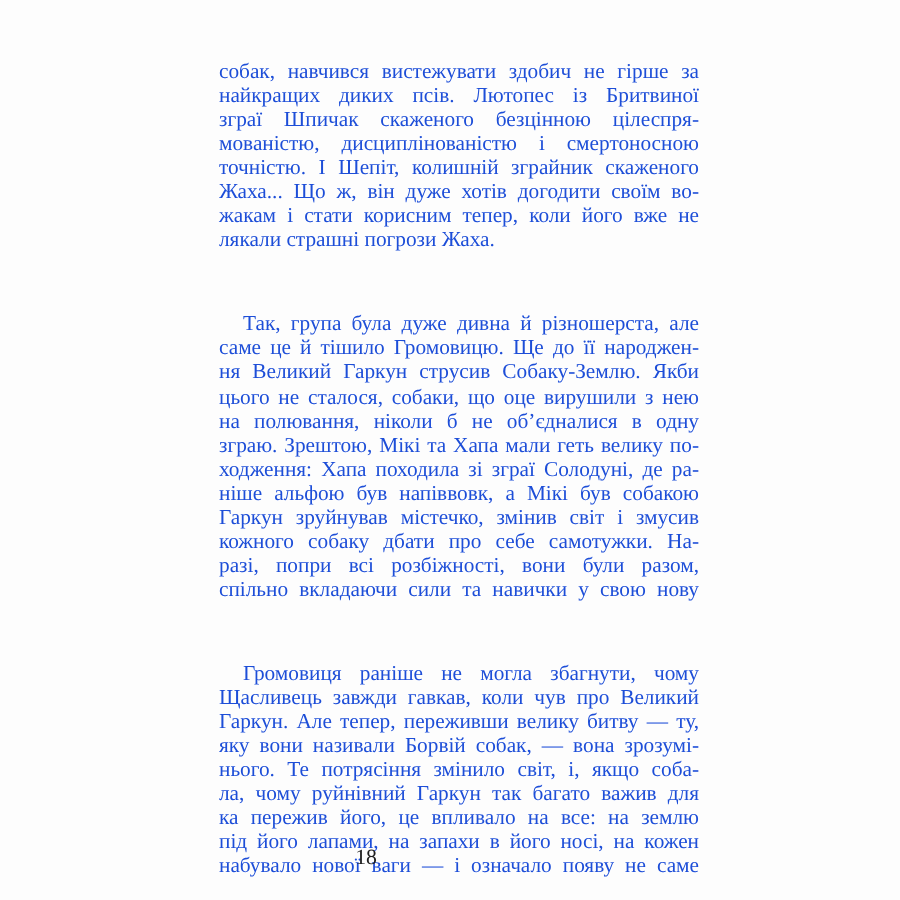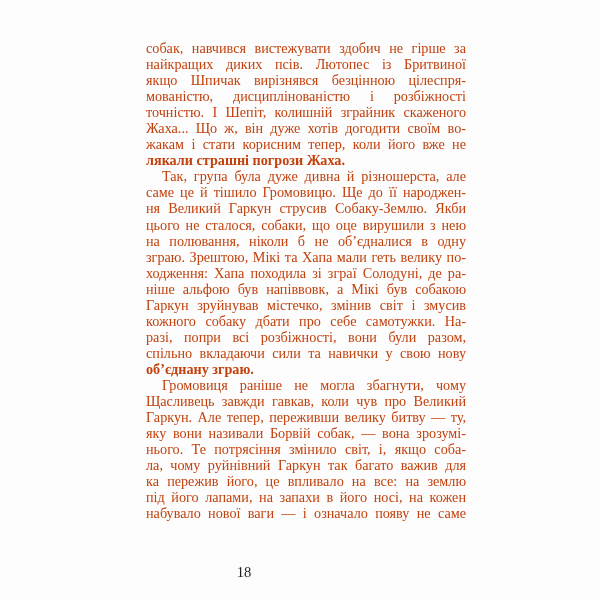--- a/index.html
+++ b/index.html
@@ -1,51 +1,50 @@
 <!DOCTYPE html>
 <html><head>
 <meta charset="utf-8">
 <style>
   html, body { margin:0; padding:0; }
   body { width:600px; height:600px; background:#ffffff; overflow:hidden; position:relative; }
   .page { position:absolute; left:0; top:0; width:600px; height:600px; background:#fdfdfd; }
   .text { position:absolute; left:146px; top:40px; width:320px;
-    font-family:"Liberation Serif", "DejaVu Serif", serif; font-size:14.2px; line-height:16.05px; color:#c2410c; }
+    font-family:"Liberation Serif", "DejaVu Serif", serif; font-size:14.2px; line-height:16.05px; color:#1d4ed8; }
   .line { display:block; white-space:nowrap; text-align:justify; text-align-last:justify; height:16.05px; }
-  .line.last { text-align-last:left;font-weight:bold; }
-  .line.indent { padding-left:16px; }
+  .line.last { text-align-last:left; }
+  .line.indent { padding-left:16px;margin-top:40px; }
   .pagenum { position:absolute; left:0; width:488px; top:564px; text-align:center;
     font-family:"Liberation Serif", "DejaVu Serif", serif; font-size:14.5px; color:#1e1e1e; }
 </style>
 </head>
 <body>
 
 <div class="page">
   <div class="text" id="text-block">
       <span class="line">собак, навчився вистежувати здобич не гірше за</span>
       <span class="line">найкращих диких псів. Лютопес із Бритвиної</span>
-      <span class="line">якщо Шпичак вирізнявся безцінною цілеспря-</span>
-      <span class="line">мованістю, дисциплінованістю і розбіжності</span>
+      <span class="line">зграї Шпичак скаженого безцінною цілеспря-</span>
+      <span class="line">мованістю, дисциплінованістю і смертоносною</span>
       <span class="line">точністю. І Шепіт, колишній зграйник скаженого</span>
       <span class="line">Жаха... Що ж, він дуже хотів догодити своїм во-</span>
       <span class="line">жакам і стати корисним тепер, коли його вже не</span>
       <span class="line last">лякали страшні погрози Жаха.</span>
       <span class="line indent">Так, група була дуже дивна й різношерста, але</span>
       <span class="line">саме це й тішило Громовицю. Ще до її народжен-</span>
       <span class="line">ня Великий Гаркун струсив Собаку-Землю. Якби</span>
       <span class="line">цього не сталося, собаки, що оце вирушили з нею</span>
       <span class="line">на полювання, ніколи б не об’єдналися в одну</span>
       <span class="line">зграю. Зрештою, Мікі та Хапа мали геть велику по-</span>
       <span class="line">ходження: Хапа походила зі зграї Солодуні, де ра-</span>
       <span class="line">ніше альфою був напіввовк, а Мікі був собакою</span>
       <span class="line">Гаркун зруйнував містечко, змінив світ і змусив</span>
       <span class="line">кожного собаку дбати про себе самотужки. На-</span>
       <span class="line">разі, попри всі розбіжності, вони були разом,</span>
       <span class="line">спільно вкладаючи сили та навички у свою нову</span>
-      <span class="line last">об’єднану зграю.</span>
       <span class="line indent">Громовиця раніше не могла збагнути, чому</span>
       <span class="line">Щасливець завжди гавкав, коли чув про Великий</span>
       <span class="line">Гаркун. Але тепер, переживши велику битву — ту,</span>
       <span class="line">яку вони називали Борвій собак, — вона зрозумі-</span>
       <span class="line">нього. Те потрясіння змінило світ, і, якщо соба-</span>
       <span class="line">ла, чому руйнівний Гаркун так багато важив для</span>
       <span class="line">ка пережив його, це впливало на все: на землю</span>
       <span class="line">під його лапами, на запахи в його носі, на кожен</span>
       <span class="line">набувало нової ваги — і означало появу не саме</span>
     </div>

